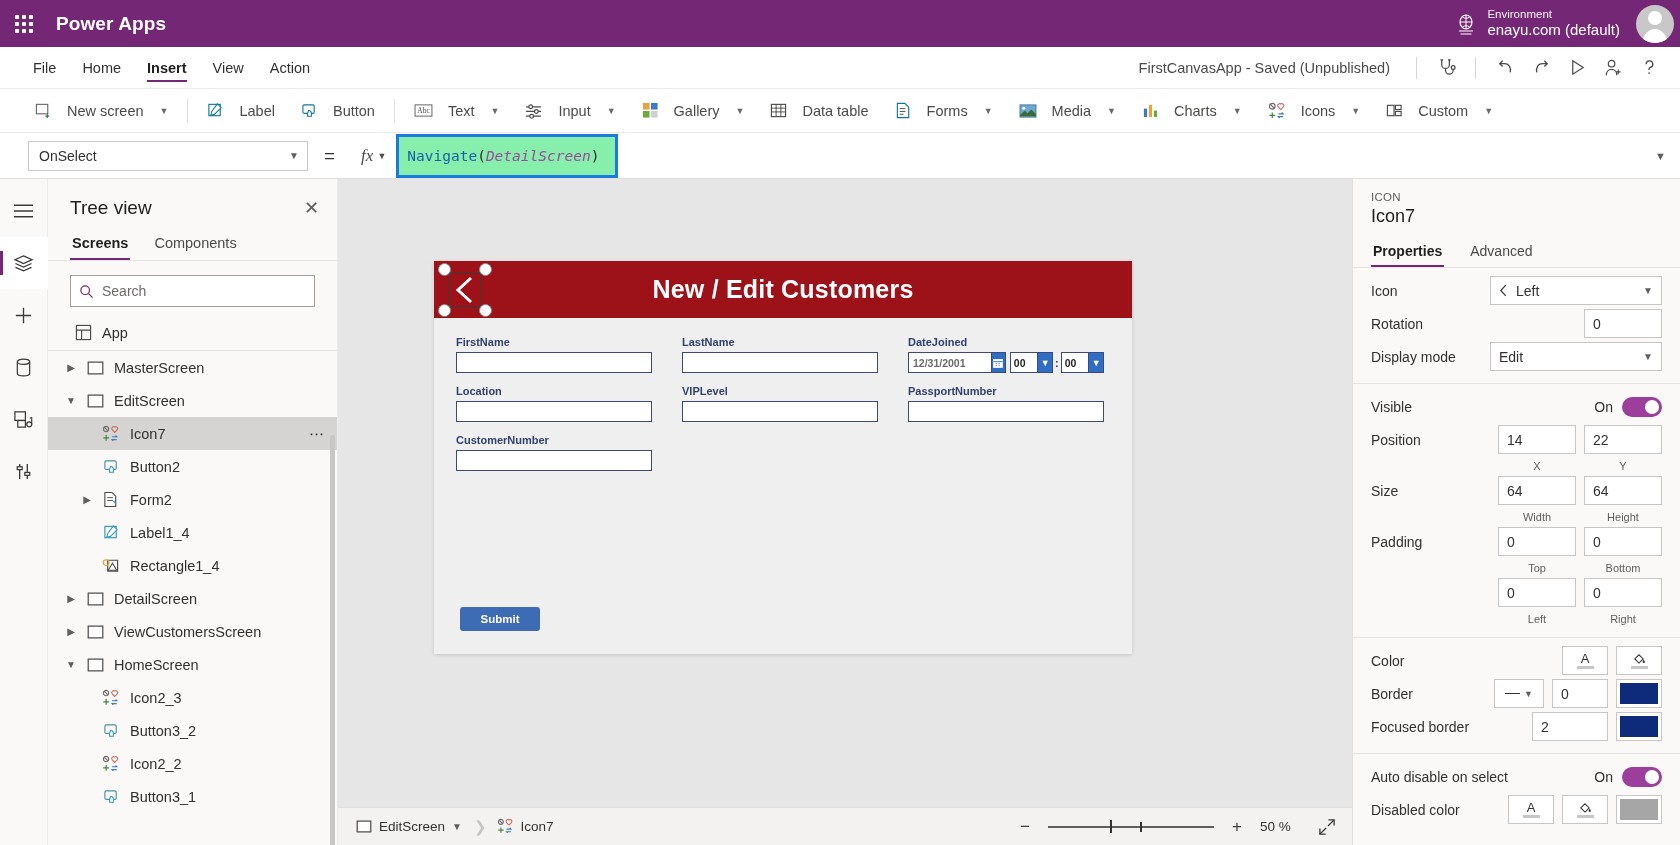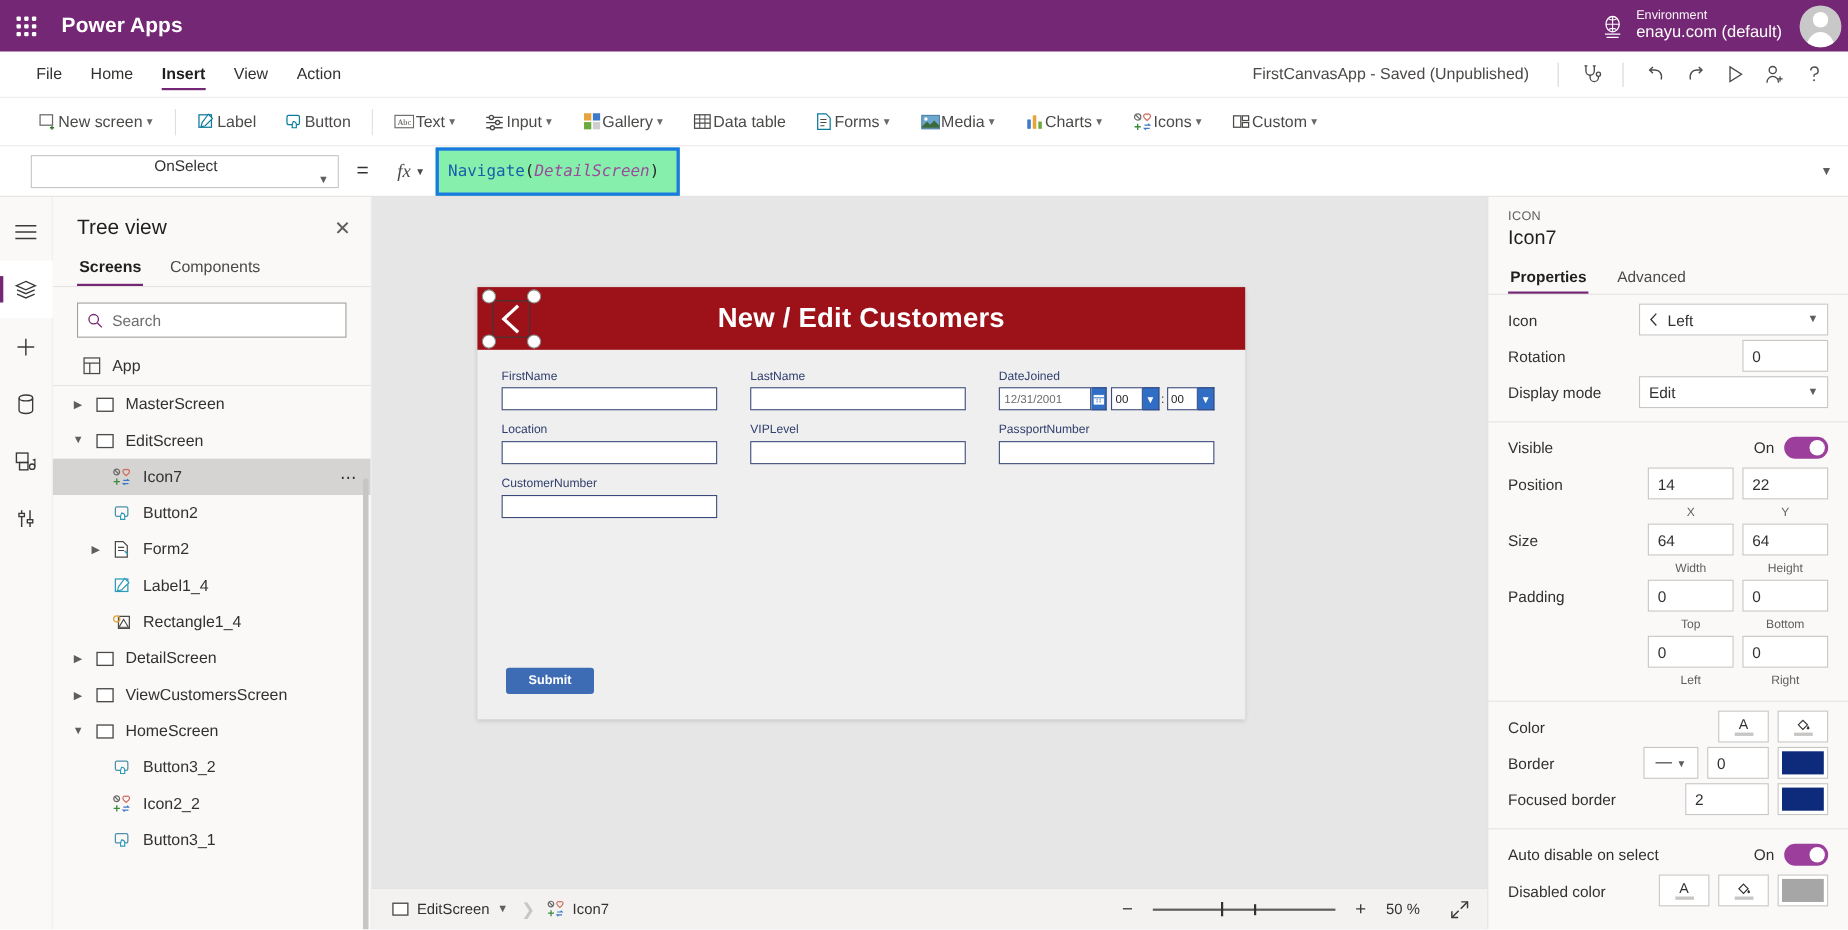--- a/index.html
+++ b/index.html
@@ -53,33 +53,33 @@
   .mb-icon {
     width: 34px; height: 34px; display:flex; align-items:center; justify-content:center;
     cursor:pointer; color:#4b4a48; border-radius: 2px;
   }
 
   
   .ribbon {
     height: 44px; flex: 0 0 44px; background: #fff; display:flex; align-items:center;
     border-bottom: 1px solid #edebe9; padding-left: 22px; position: relative;
   }
-  .rb { display:flex; align-items:center; gap:1px; padding: 0 13px; height: 32px; cursor:pointer; color:#4b4a48; font-size:14.5px; border-radius:2px; }
+  .rb { display:flex; align-items:center; gap:15px; padding: 0 13px; height: 32px; cursor:pointer; color:#4b4a48; font-size:14.5px; border-radius:2px; }
   .rb .cap { white-space: nowrap; }
   .rb .chev { font-size: 9px; color:#6b6a68; margin-left: 1px; }
   .rb-sep { width:1px; height:24px; background:#e1dfdd; margin: 0 6px; }
 
   
   .formulabar {
     height: 46px; flex: 0 0 46px; background:#fff; display:flex; align-items:center;
     border-bottom:1px solid #e1dfdd; padding-left: 28px; gap: 0;
   }
   .prop-select {
     width: 280px; height: 30px; border:1px solid #c8c6c4; background:#fff;
-    display:flex; align-items:center; padding: 0 8px 0 10px; font-size:14px; color:#323130; cursor:pointer;flex-direction:column;
+    display:flex; align-items:center; padding: 0 8px 0 10px; font-size:14px; color:#323130; cursor:pointer;
   }
   .prop-select .chev { margin-left:auto; font-size:10px; color:#605e5c; }
   .eq { font-size: 19px; color:#323130; margin: 0 16px; }
   .fx {
     display:flex; align-items:center; gap:4px; padding: 0 10px; height:30px; cursor:pointer; color:#4b4a48;
   }
   .fx .fxg { font-style: italic; font-family: "Liberation Serif", serif; font-size: 17px; }
   .fx .chev { font-size: 9px; }
   .formula-wrap {
     flex: 1; height: 46px; margin-right: 0; position: relative; display:flex; align-items:center;
@@ -158,21 +158,21 @@
   .sel-icon {
     position:absolute; left: 8px; top: 6px; width: 46px; height: 46px;
   }
   .sel-icon .box { position:absolute; inset: 6px; border: 1px solid #3a3a3a; }
   .handle { position:absolute; width: 13px; height: 13px; background:#fff; border:1px solid #8a8886; border-radius: 50%; }
   .h-tl { left:-4px; top:-4px; } .h-tr { right:-4px; top:-4px; }
   .h-bl { left:-4px; bottom:-4px; } .h-br { right:-4px; bottom:-4px; }
 
   .form-grid { padding: 18px 22px 0 22px; position:relative; }
   .frow { display:flex; gap: 30px; margin-bottom: 12px; }
-  .fcell { width: 196px; }
+  .fcell { width: 196px; font-weight: bold; }
   .flab { font-size: 11px; color:#32406e; margin-bottom: 4px; display:block; }
   .finput { height: 21px; background:#fff; border: 1px solid #3b4a7a; width: 100%; }
   .date-row { display:flex; align-items:stretch; gap: 0; }
   .date-input {
     height: 21px; background:#fff; border:1px solid #3b4a7a; width: 92px; display:flex; align-items:center;
     padding-left: 4px; font-size: 10.5px; color:#6b6b6b; position: relative;
   }
   .date-btn {
     width: 15px; height: 21px; background:#2f6ec4; border:1px solid #3b4a7a; border-left:none;
     display:flex; align-items:center; justify-content:center;
@@ -643,20 +643,32 @@
         <div class="tree-row" style="padding-left:12px">
           <div class="tw">▼</div>
           <div class="ticon">
             <svg width="17" height="14" viewBox="0 0 18 15">
                 <rect x="1.2" y="1.2" width="15.6" height="12.6" fill="#fff" stroke="#4b4a48" stroke-width="1.3"></rect>
               </svg>
           </div>
           <span class="tlabel">HomeScreen</span>
         </div>
 
+        <div class="tree-row" style="padding-left:50px">
+          <div class="ticon">
+            <svg width="18" height="18" viewBox="0 0 19 19">
+                <circle cx="4.3" cy="4.3" r="2.8" fill="none" stroke="#6b6a68" stroke-width="1.2"></circle>
+                <path d="M2.3 2.3l4 4" stroke="#6b6a68" stroke-width="1.2"></path>
+                <path d="M13.4 2.2c1.3-1.1 3.2.1 3.2 1.6 0 1.5-1.9 2.9-3.2 4-1.3-1.1-3.2-2.5-3.2-4 0-1.5 1.9-2.7 3.2-1.6z" fill="none" stroke="#d06b5c" stroke-width="1.2"></path>
+                <path d="M4.4 10.6v6M1.4 13.6h6" stroke="#3d8b3d" stroke-width="1.3"></path>
+                <path d="M10.6 12.4h5l-1.3-1.3M15.6 15.4h-5l1.3 1.3" fill="none" stroke="#3d7ac9" stroke-width="1.2"></path>
+              </svg>
+          </div>
+          <span class="tlabel">Icon2_3</span>
+        </div>
 
         <div class="tree-row" style="padding-left:50px">
           <div class="ticon">
             <svg width="17" height="17" viewBox="0 0 18 18">
                 <rect x="2" y="3" width="12" height="9" rx="1.5" fill="none" stroke="#4b8fa8" stroke-width="1.2"></rect>
                 <path d="M8 9c1.5 0 3 1 3 3v3H7v-3z" fill="#fff" stroke="#2a9bb8" stroke-width="1.1"></path>
               </svg>
           </div>
           <span class="tlabel">Button3_2</span>
         </div>

